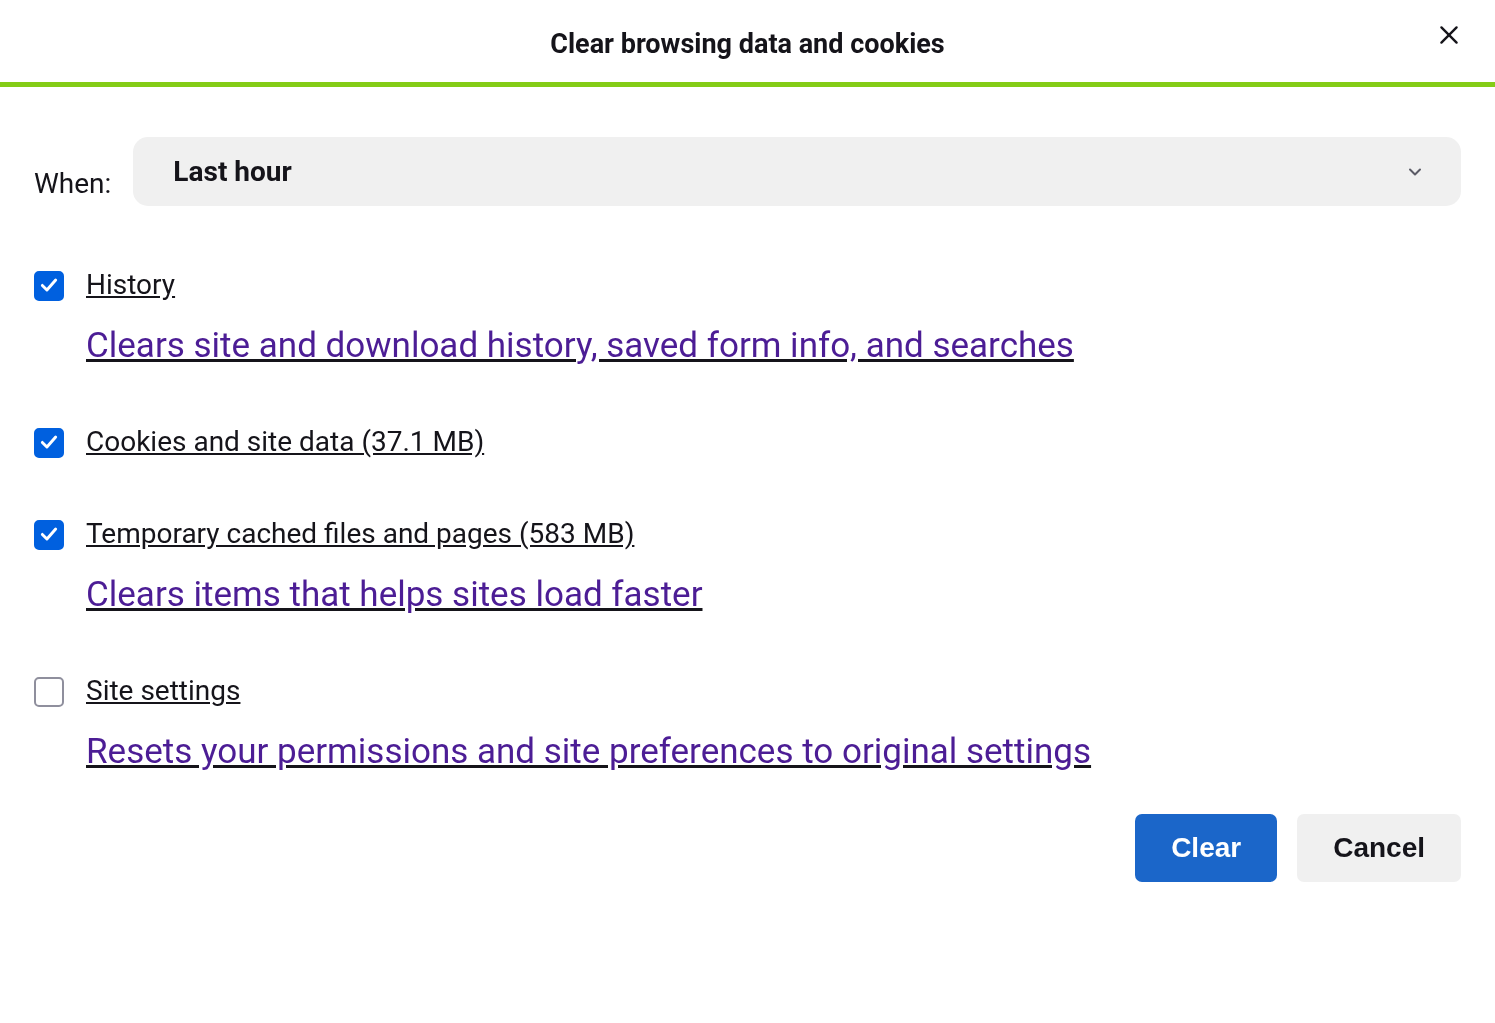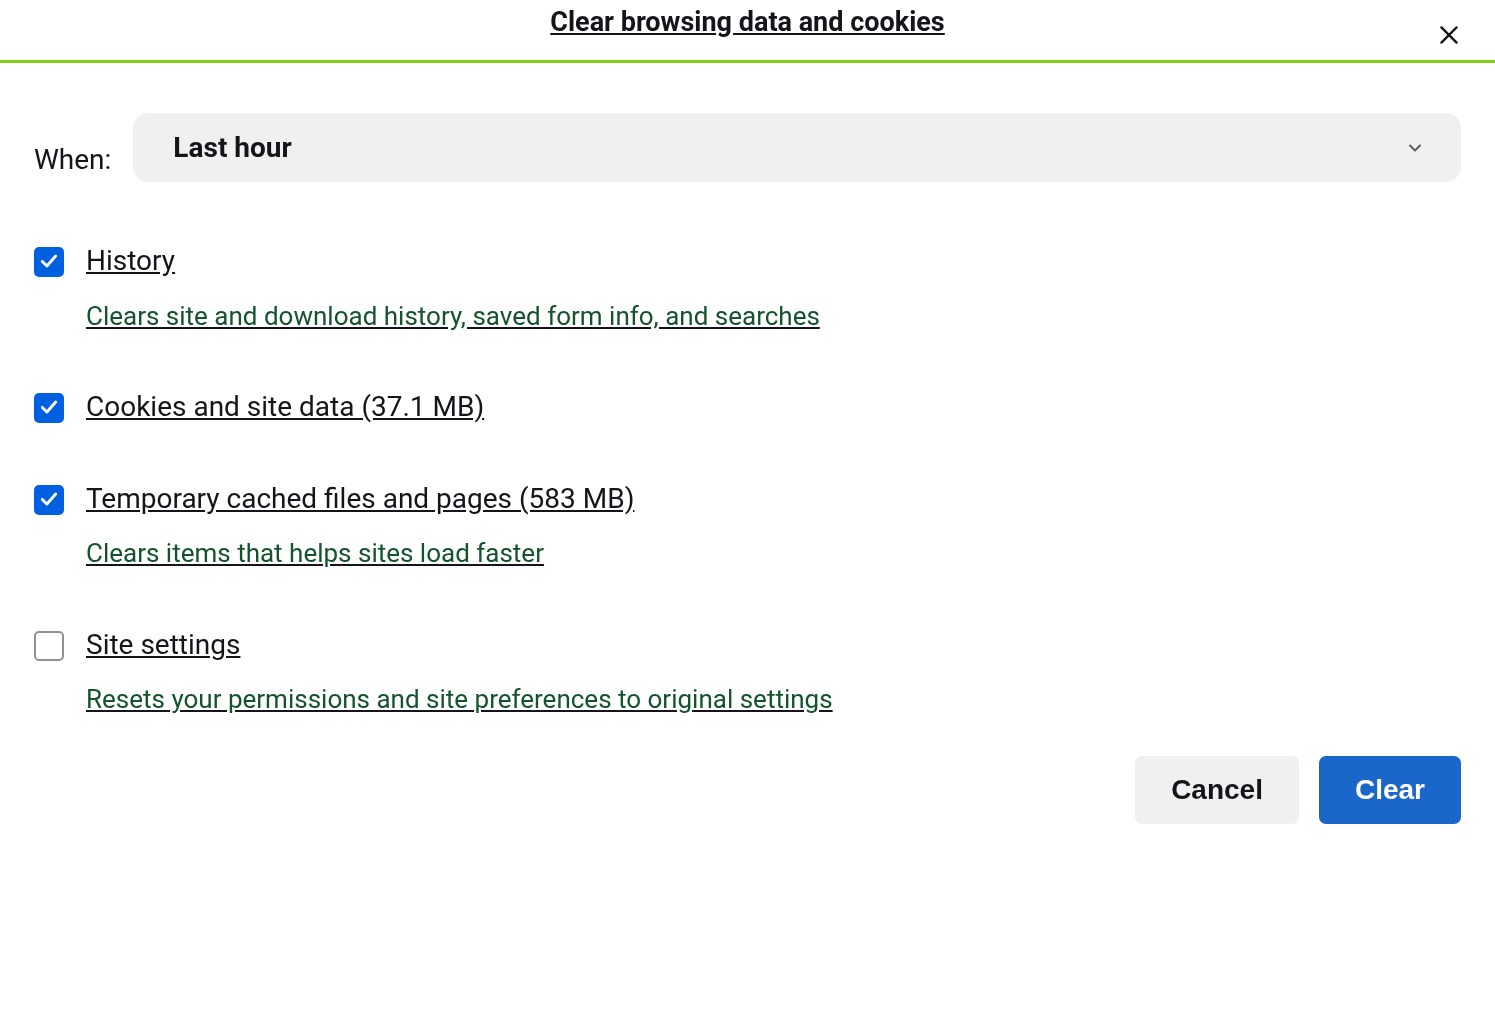--- a/index.html
+++ b/index.html
@@ -14,23 +14,22 @@
       font-size: 26px;
     }
     .dialog {
       width: 100%;
     }
     .dialog-header {
       display: flex;
       align-items: center;
       justify-content: center;
       position: relative;
-      padding: 6px 30px 22px 30px;
-      border-bottom: 3px solid #84cc16;
-      text-decoration: underline;
+      padding: 28px 30px 22px 30px;
+      border-bottom: 5px solid #84cc16;
     }
     .dialog-title {
       font-size: 27px;
       font-weight: 700;
       color: #15141a;
     }
     .close-btn {
       position: absolute;
       right: 26px;
       top: 16px;
@@ -132,22 +131,22 @@
       display: flex;
       flex-direction: column;
       gap: 22px;
     }
     .option-label {
       font-size: 28px;
       color: #15141a;
       line-height: 1.2;
     }
     .option-desc {
-      font-size: 26px;
-      color: #14532d;
+      font-size: 35px;
+      color: #4c1d95;
       line-height: 1.25;
     }
     .dialog-footer {
       display: flex;
       justify-content: flex-end;
       gap: 20px;
       padding: 30px 34px 34px 34px;
     }
     .btn {
       border: none;
@@ -249,17 +248,17 @@
           <div class="option-label">Site settings</div>
           <div class="option-desc">Resets your permissions and site preferences to original settings</div>
         </div>
       </div>
 
     </div>
 
   </div>
 
   <div class="dialog-footer">
+    <button class="btn btn-clear">Clear</button>
     <button class="btn btn-cancel">Cancel</button>
-    <button class="btn btn-clear">Clear</button>
   </div>
 
 </div>
 
 </body></html>

